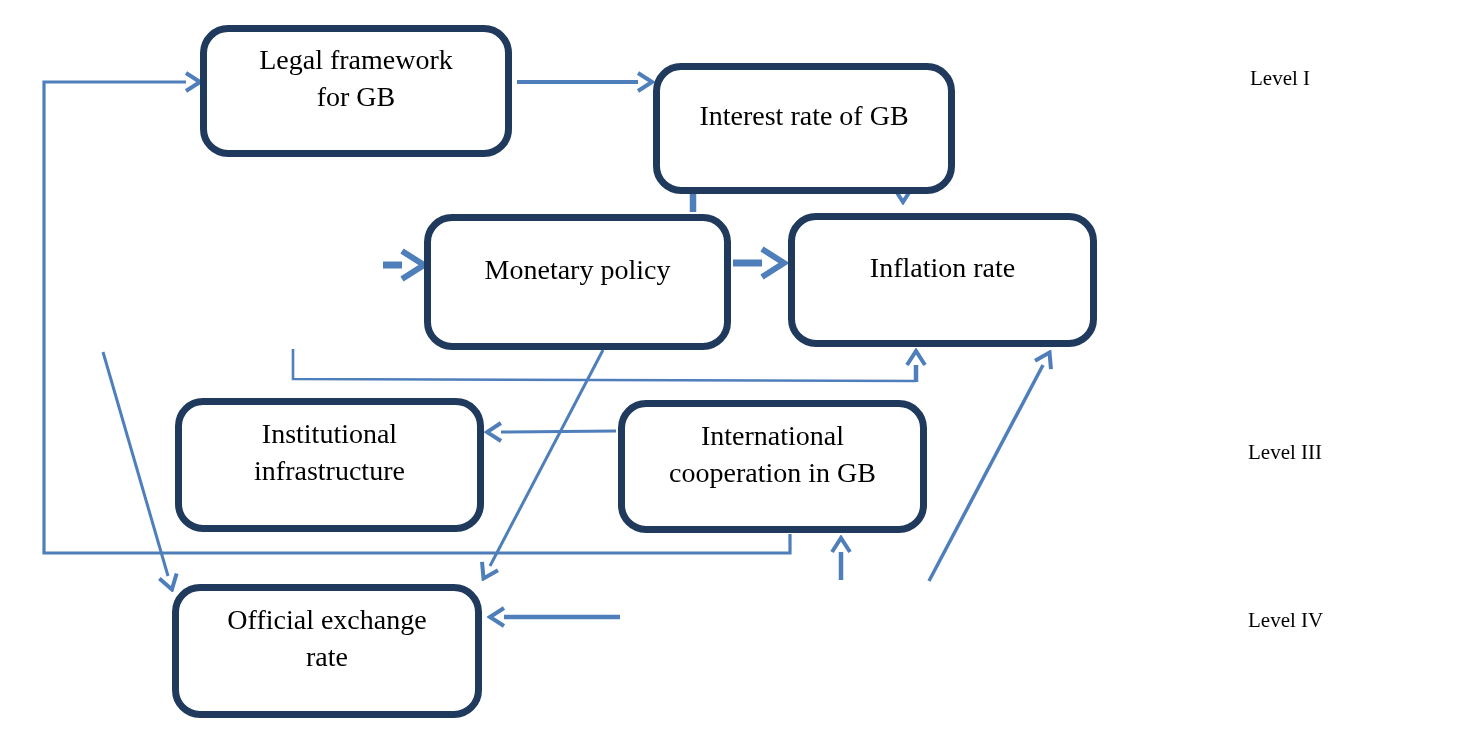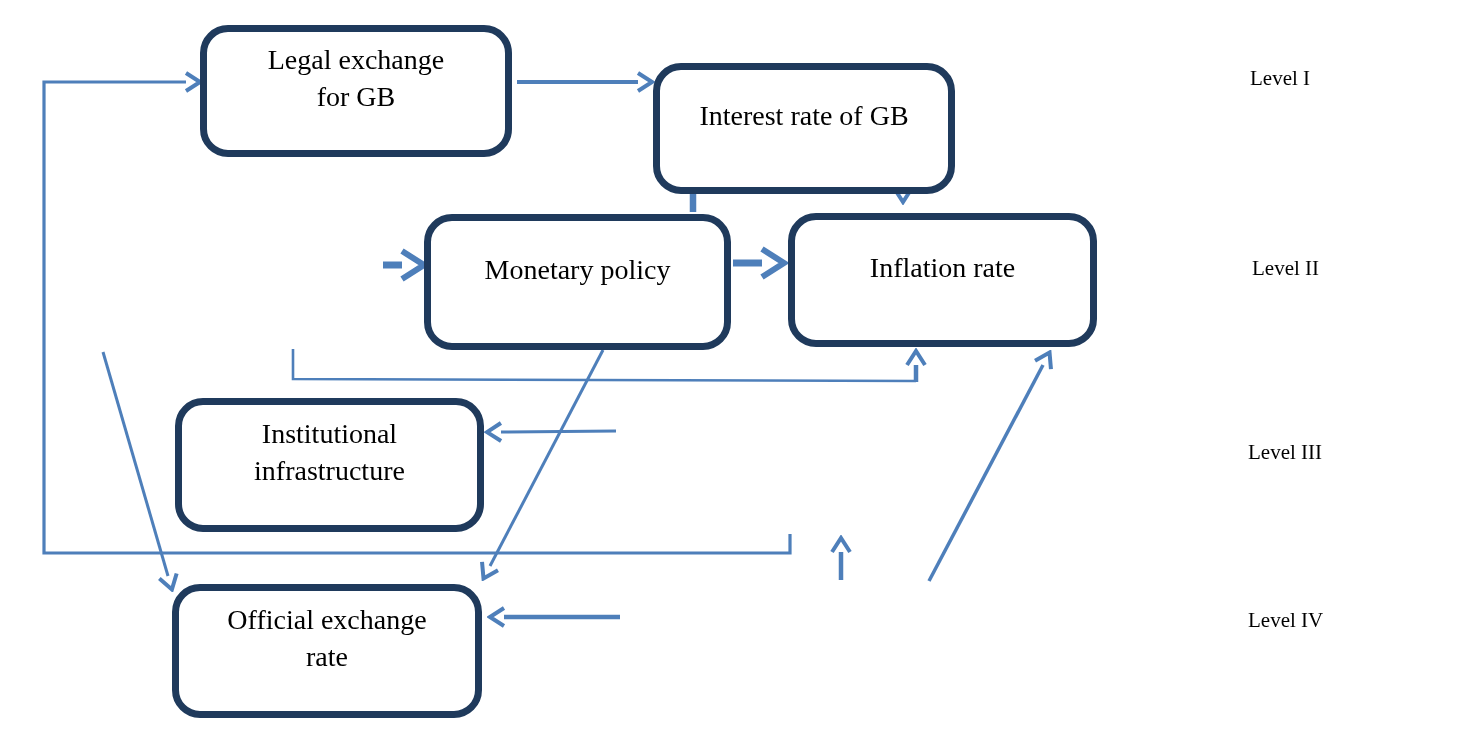--- a/index.html
+++ b/index.html
@@ -77,21 +77,21 @@
     <line class="arrow" x1="103" y1="352" x2="168" y2="576" stroke-width="3" marker-end="url(#headM)"></line>
 
     <line class="arrow" x1="620" y1="617" x2="504" y2="617" stroke-width="4.5" marker-end="url(#headM)"></line>
 
     <line class="arrow" x1="841" y1="580" x2="841" y2="552" stroke-width="4.5" marker-end="url(#headM)"></line>
 
     <line class="arrow" x1="929" y1="581" x2="1043" y2="365" stroke-width="3.5" marker-end="url(#headM)"></line>
   </svg>
 
   <div class="node" style="left:200px;top:25px;width:312px;height:132px;">
-    <span>Legal exchange
+    <span>Legal framework
 for GB</span>
   </div>
 
   <div class="node" style="left:653px;top:27px;width:302px;height:131px;margin-top:36px;">
     <span>Interest rate of GB</span>
   </div>
 
 
   <div class="node" style="left:424px;top:214px;width:307px;height:136px;">
     <span>Monetary policy</span>
@@ -99,25 +99,28 @@
 
   <div class="node" style="left:788px;top:213px;width:309px;height:134px;">
     <span>Inflation rate</span>
   </div>
 
   <div class="node" style="left:175px;top:398px;width:309px;height:134px;">
     <span>Institutional
 infrastructure</span>
   </div>
 
+  <div class="node" style="left:618px;top:400px;width:309px;height:133px;">
+    <span>International
+cooperation in GB</span>
+  </div>
 
   <div class="node" style="left:172px;top:584px;width:310px;height:134px;align-items:center;">
     <span>Official exchange
 rate</span>
   </div>
 
 
   <div class="level-label" style="left:1250px;top:62px;">Level I</div>
-  <div class="level-label" style="left:1252px;top:252px;">Level II</div>
   <div class="level-label" style="left:1248px;top:436px;">Level III</div>
   <div class="level-label" style="left:1248px;top:604px;">Level IV</div>
 
 </div>
 
 </body></html>

